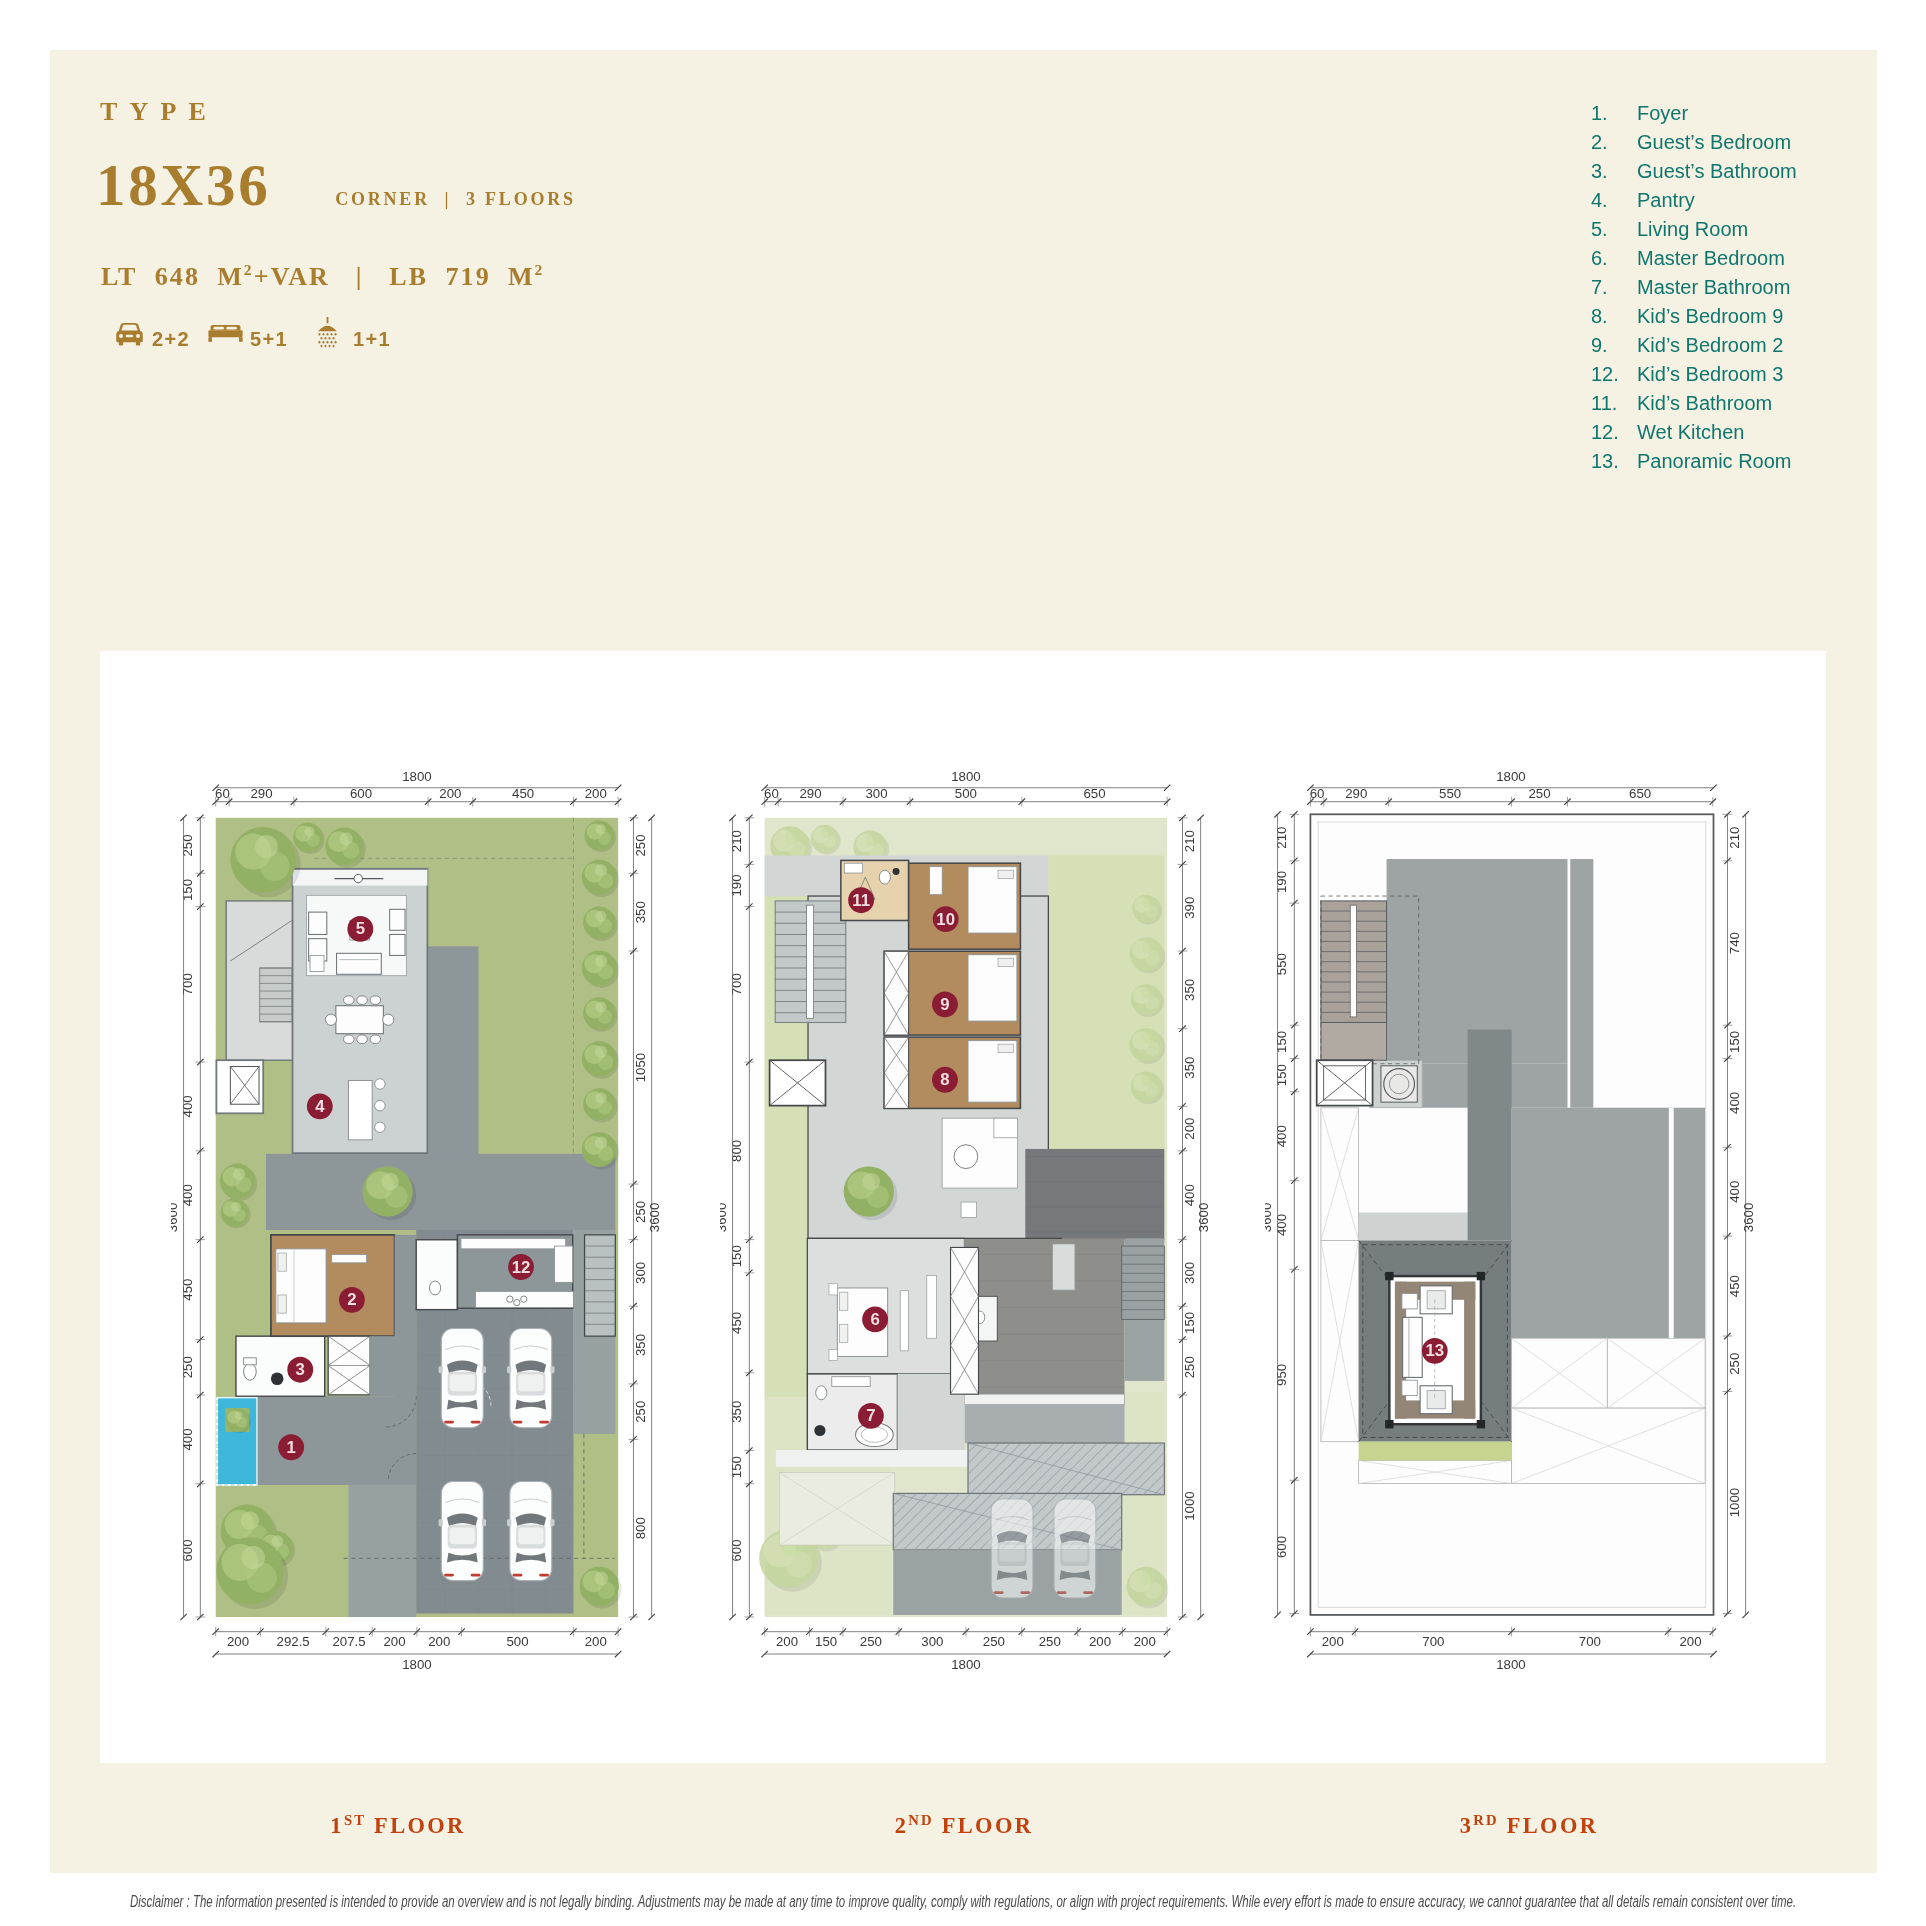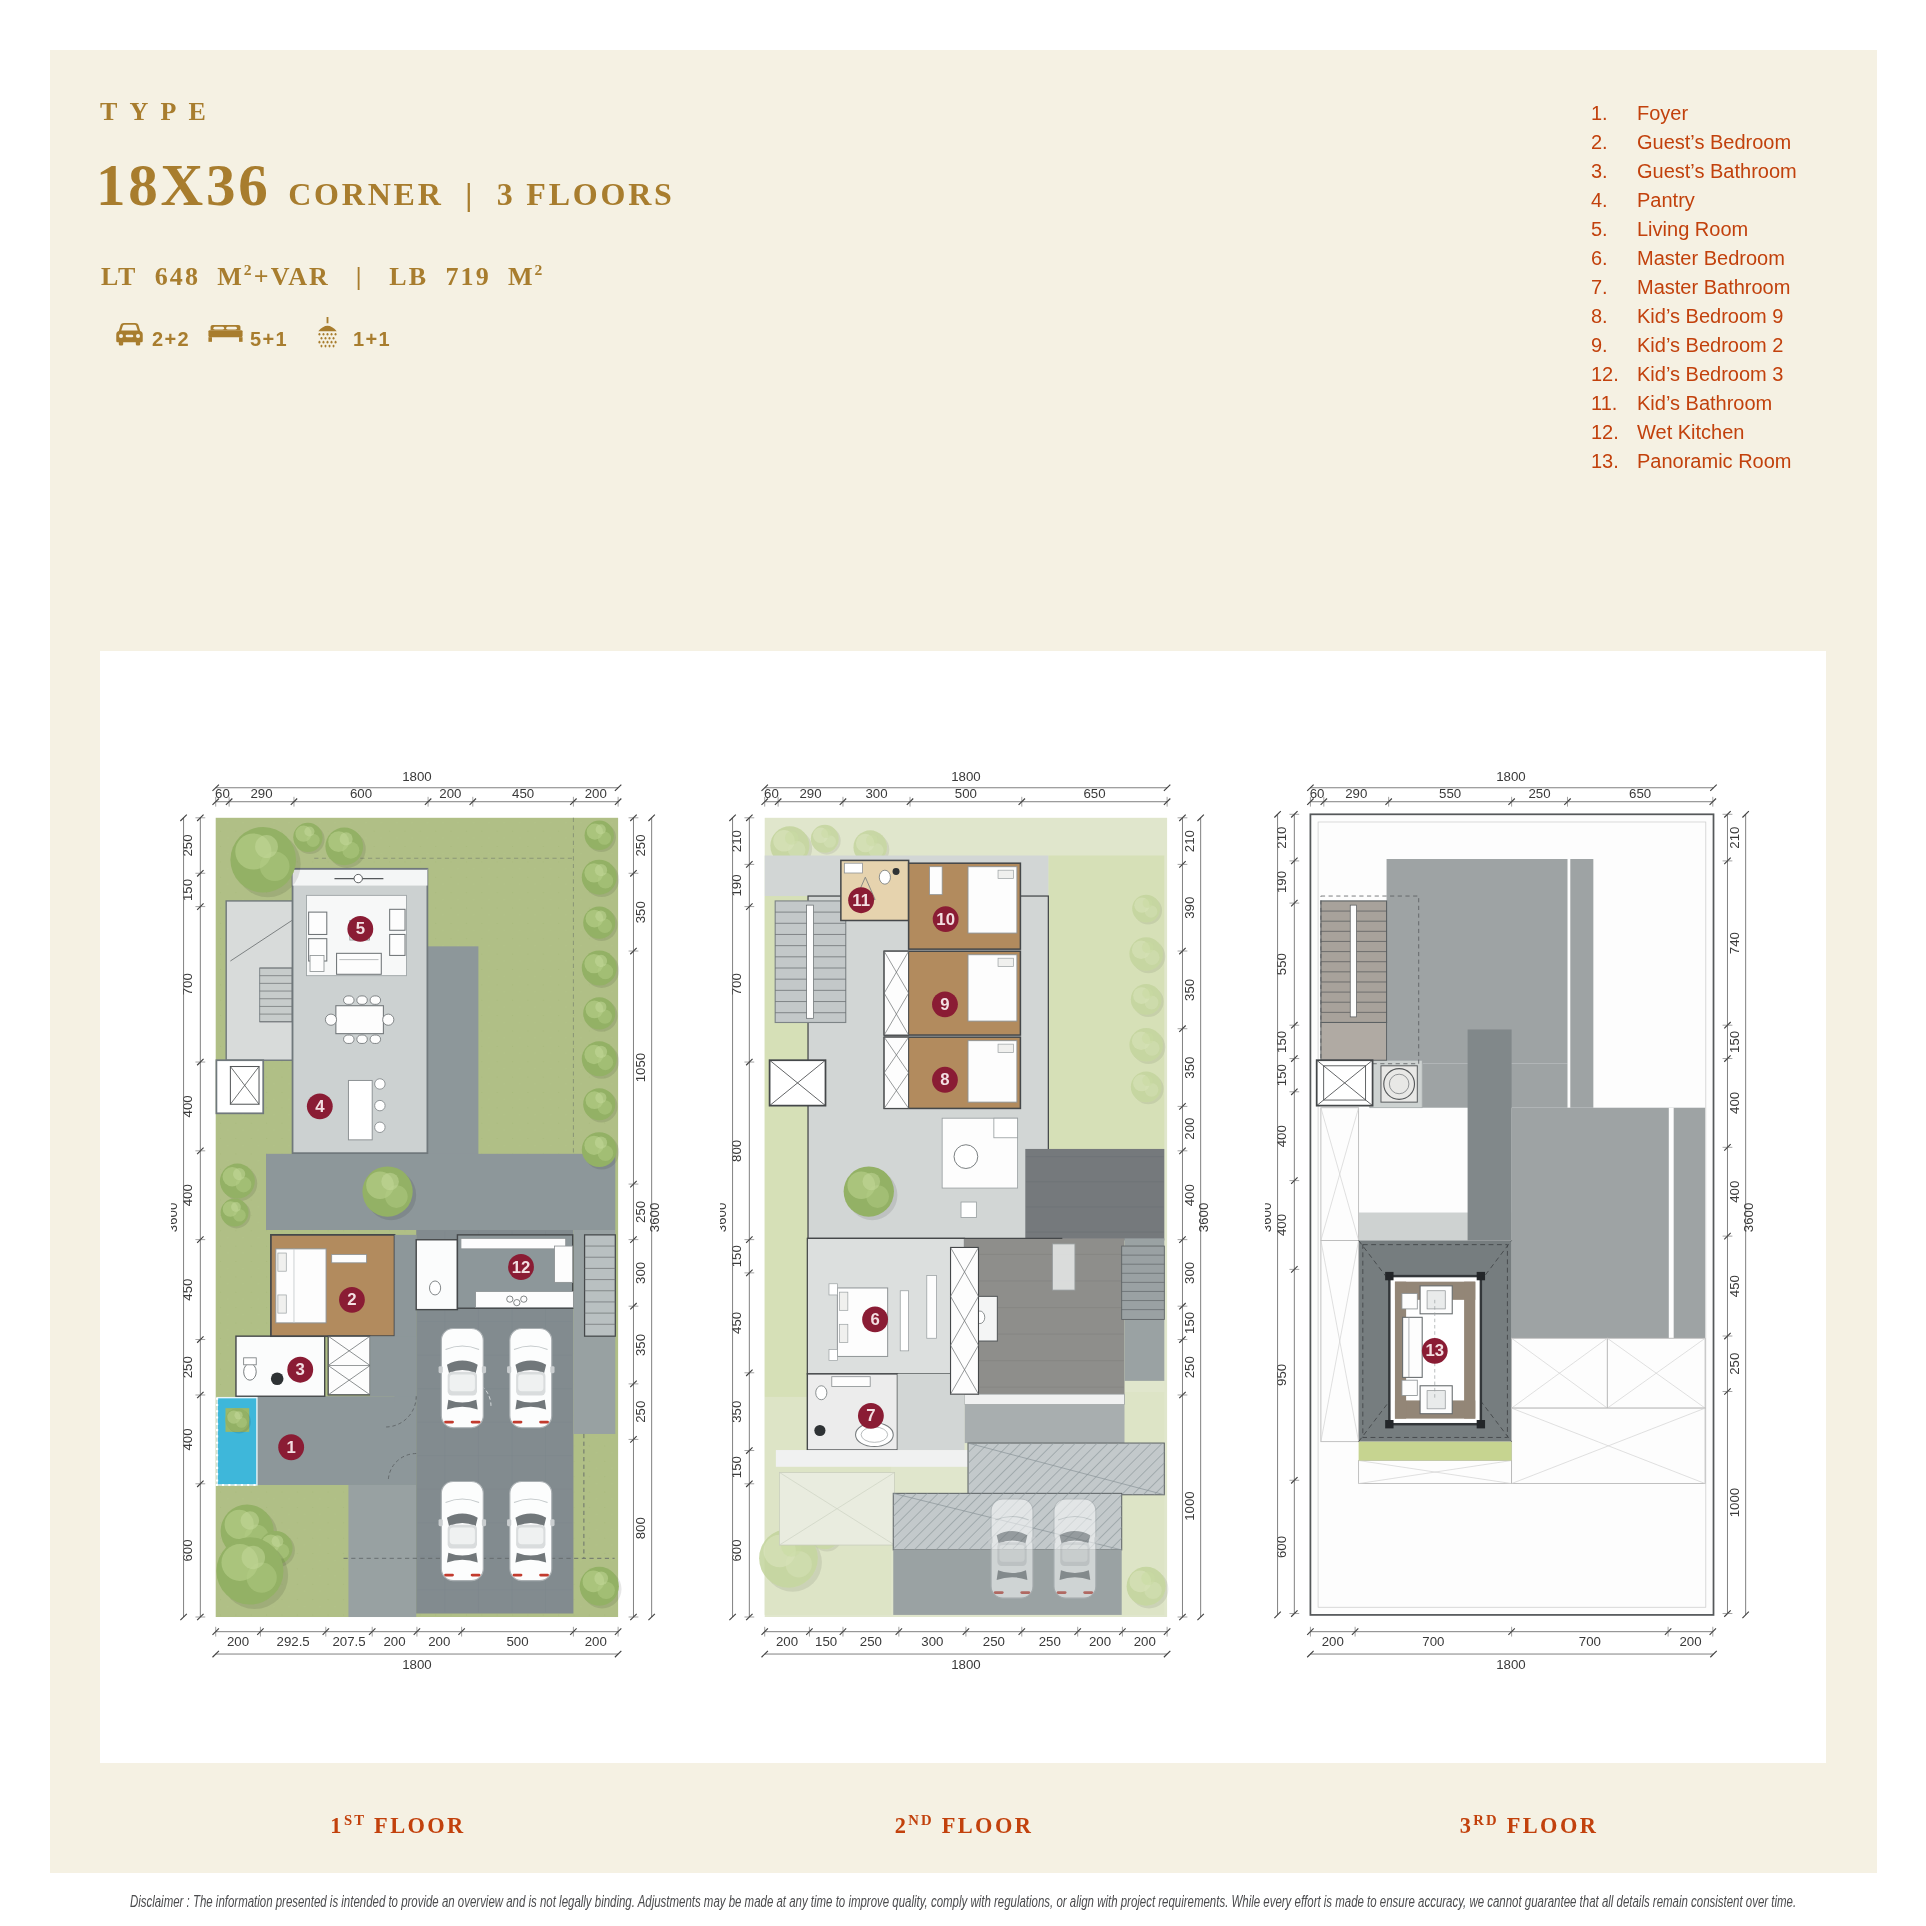--- a/index.html
+++ b/index.html
@@ -2,24 +2,24 @@
 <html style="font-size:11.2px"><head><meta charset="utf-8">
 <style>
 html,body{margin:0;padding:0;}
 body{width:1926px;height:1926px;position:relative;overflow:hidden;background:#ffffff;
      font-family:"Liberation Sans",sans-serif;}
 .cream{position:absolute;left:50px;top:50px;width:1827px;height:1823px;background:#f5f1e3;}
 .panel{position:absolute;left:100px;top:651px;width:1726px;height:1112px;background:#ffffff;}
 .gold{color:#a87d2e;font-family:"Liberation Serif",serif;}
 .type{position:absolute;left:100px;top:97px;font-size:26px;letter-spacing:12.2px;font-weight:bold;}
 .big{position:absolute;left:96px;top:151px;font-size:59px;letter-spacing:2.8px;font-weight:bold;}
-.big .sub{font-size:32px;letter-spacing:2.8px;}
+.big .sub{font-size:18px;letter-spacing:2.8px;margin-left:47px;}
 .lt{position:absolute;left:101px;top:261px;font-size:26px;letter-spacing:2.1px;font-weight:bold;}
 .iconlab{position:absolute;font-family:Liberation Sans, sans-serif;color:#a87d2e;font-size:20px;font-weight:bold;letter-spacing:1.4px;}
-.legend{position:absolute;left:1591px;top:99px;font-size:20px;color:#c2410c;line-height:29px;}
+.legend{position:absolute;left:1591px;top:99px;font-size:20px;color:#0f766e;line-height:29px;}
 .lrow{white-space:nowrap;}
 .lnum{display:inline-block;width:46px;}
 .flabel{position:absolute;top:1812px;transform:translateX(-50%);font-family:"Liberation Serif",serif;
         font-size:22.4px;font-weight:bold;color:#c2410c;letter-spacing:2.4px;white-space:nowrap;}
 .flabel sup{font-size:14.7px;letter-spacing:2.1px;}
 .disc{position:absolute;left:963px;top:1893px;transform:translateX(-50%) scaleX(0.716);font-size:16px;font-style:italic;
       color:#4a4b4d;white-space:nowrap;}
 </style></head>
 <body>
 <div class="cream"></div>

